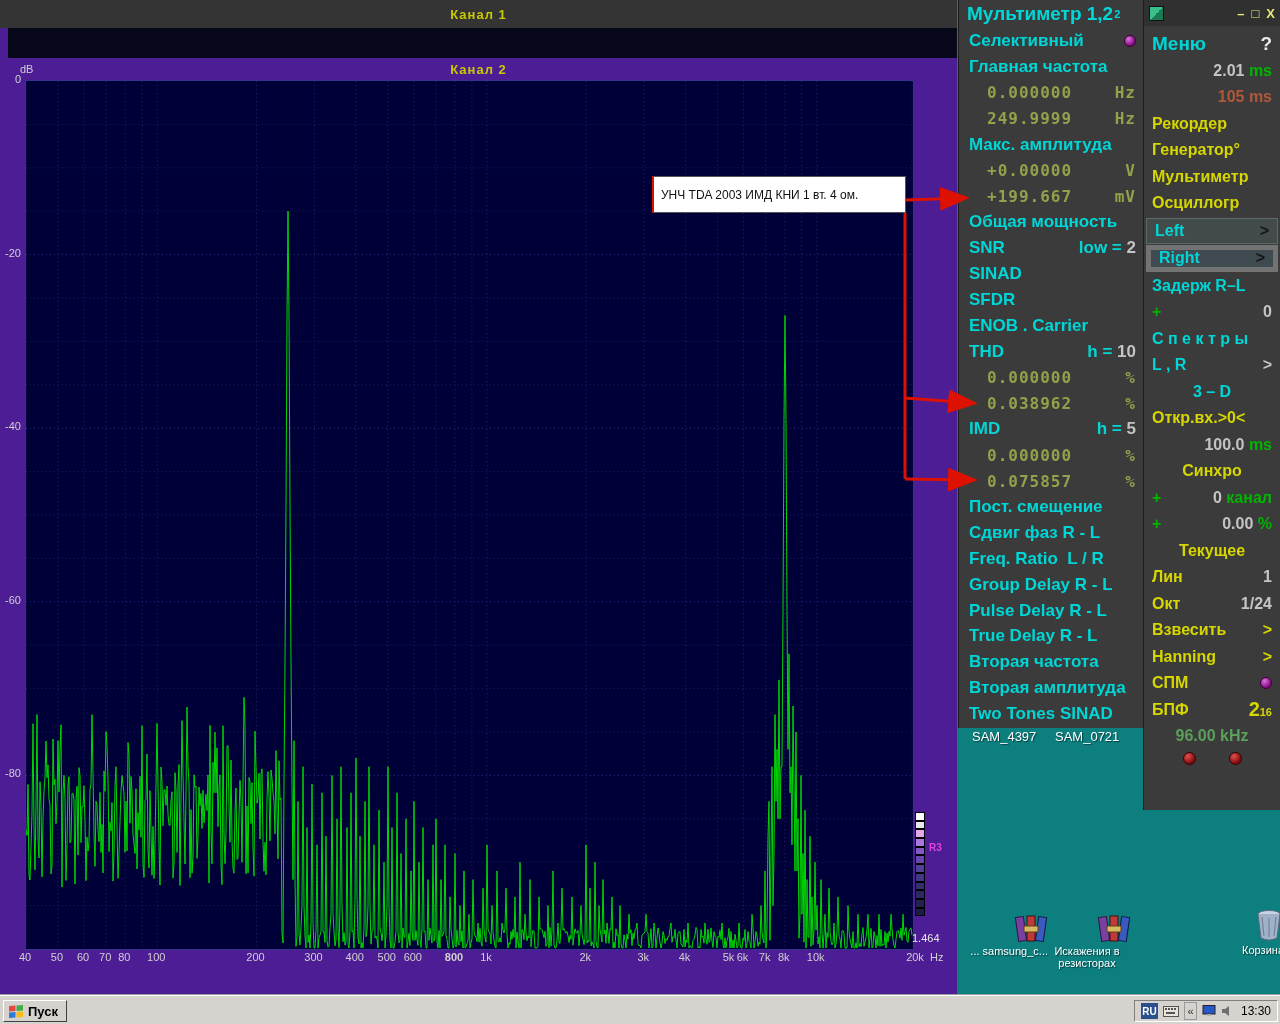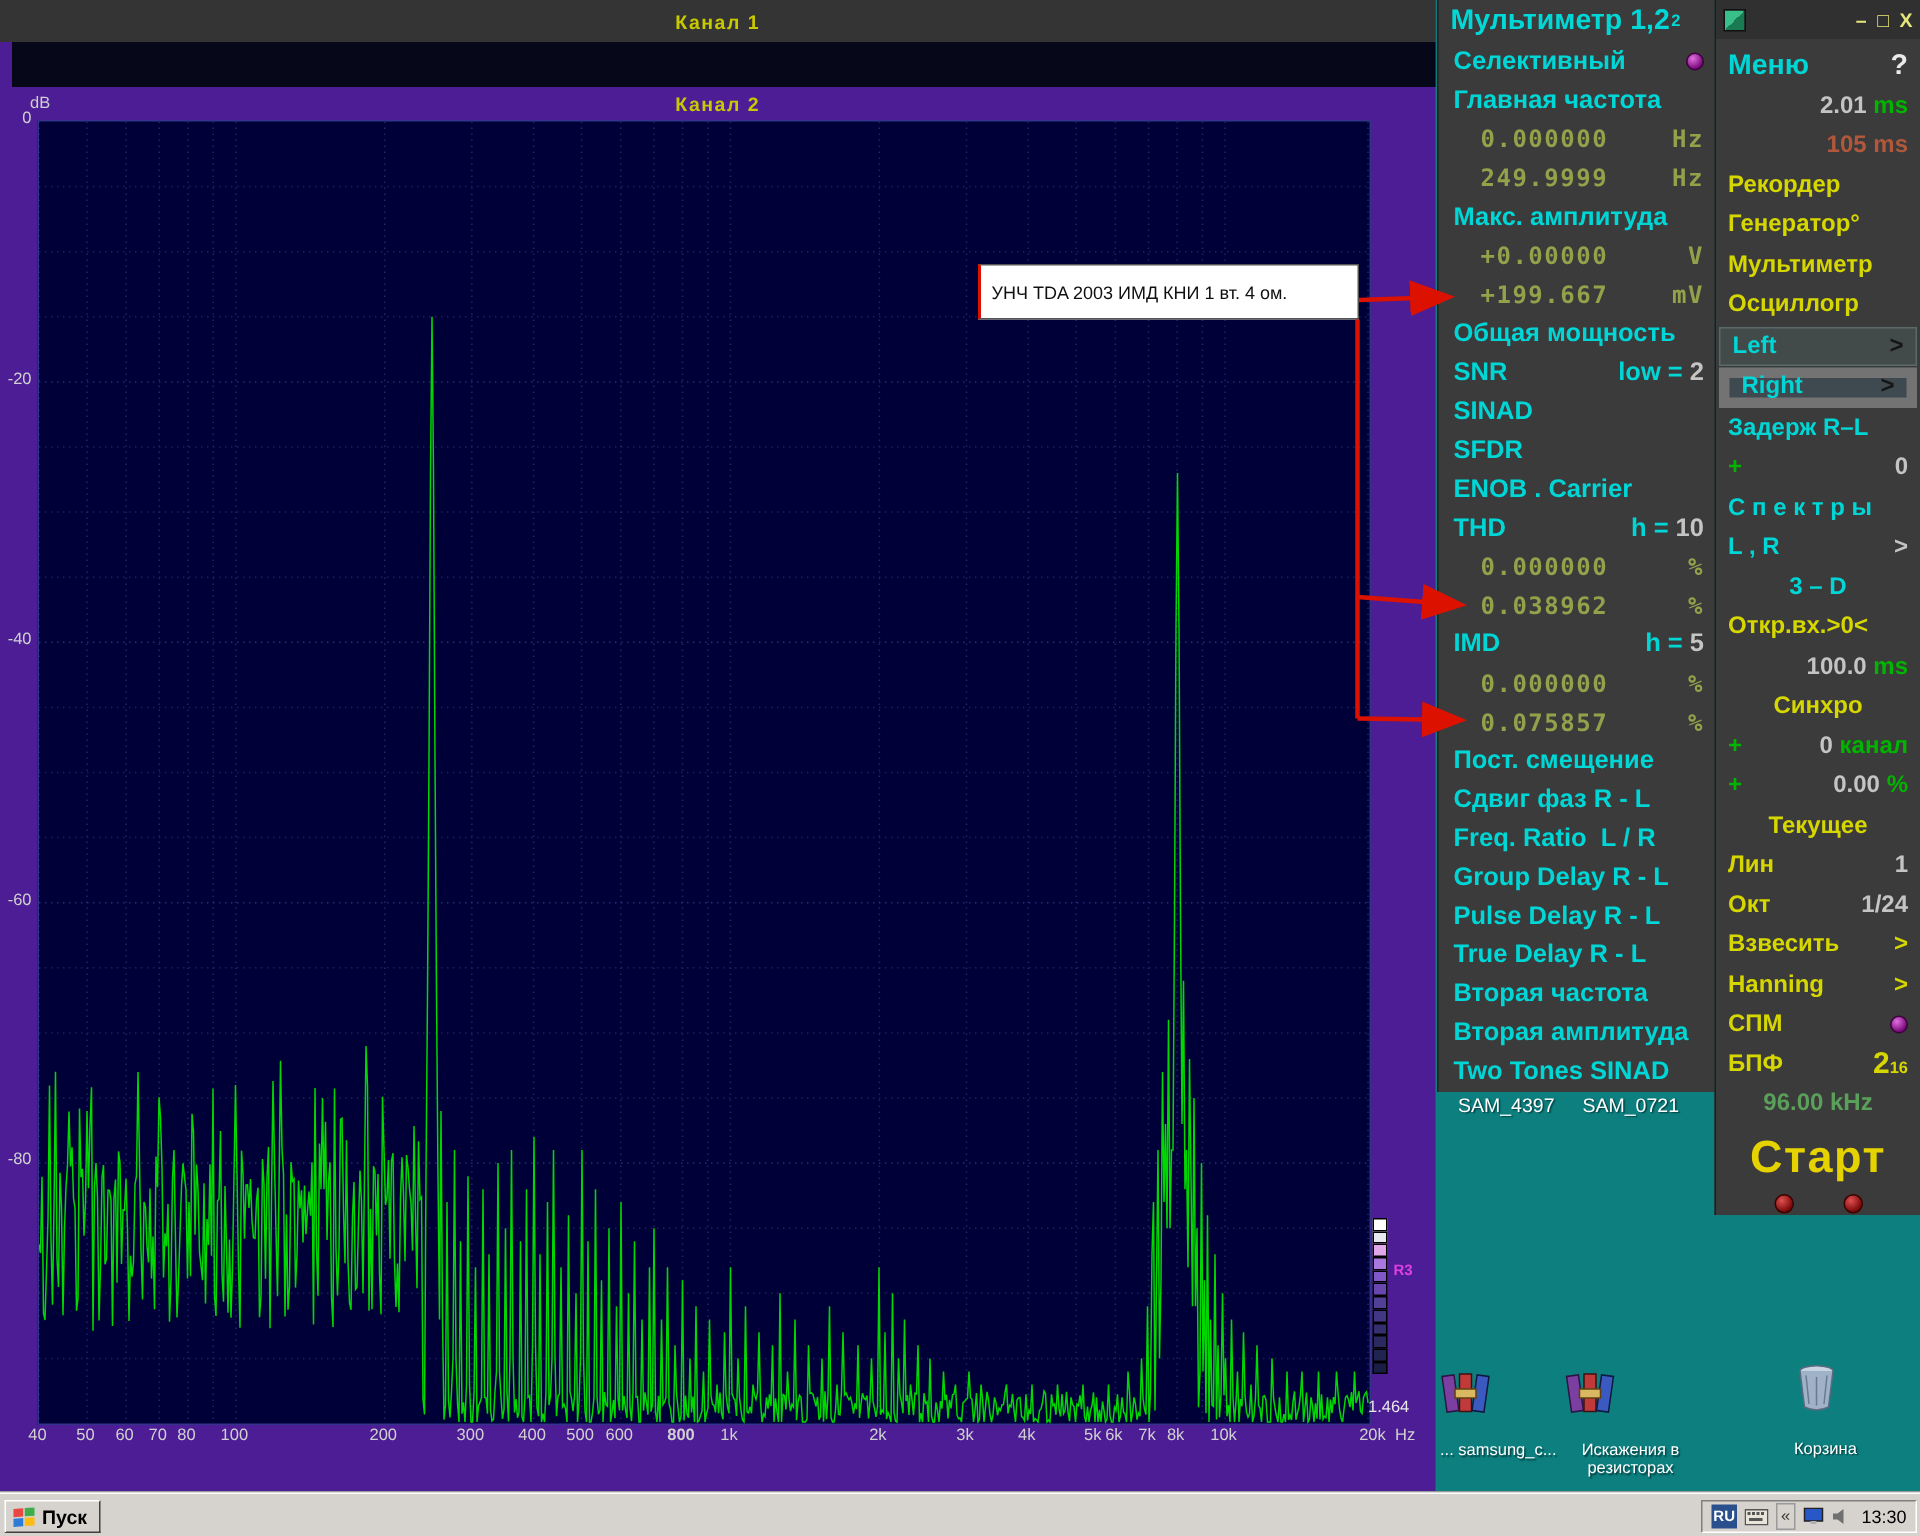--- a/index.html
+++ b/index.html
@@ -35,21 +35,21 @@
 #mm-rows .row.val{padding-left:28px}
 #menu{position:absolute;left:1143px;top:0;width:137px;height:810px;background:#3b3b3b;border-left:1px solid #1d1d1d}
 #menu-titlebar{height:26px;background:#303030;display:flex;align-items:center;padding:0 5px}
 #menu-appicon{width:15px;height:15px;background:linear-gradient(135deg,#39c08a 0 50%,#1a7a52 50% 100%);border:1px solid #111;display:inline-block}
 .winbtns{margin-left:auto;display:inline-flex;gap:7px}
 .winbtn{color:#e6e67a;font-size:13px;font-weight:bold}
 #menu-rows{padding-top:5px}
 #menu-rows .row{height:26.5px;padding:0 8px;font-size:16px}
 #menu-rows .row.center{justify-content:center}
 #menu-rows .row.btn{background:#434a4a;border:1px solid #5a6a6a;margin:1px 2px}
-#menu-rows .row.sel{border:7px solid #737373;background:#3e4a50}
+#menu-rows .row.sel{border:5px solid #737373;background:#3e4a50}
 #menu-rows .row.start{height:44px;justify-content:center}
 #menu-rows .row.ledrow{height:18px;justify-content:space-around;padding:0 22px}
 
 .c-cyan{color:#00d6d6}
 .c-yellow{color:#d6d600}
 .c-green{color:#00b400}
 .c-green2{color:#5aa05a}
 .c-gray{color:#c4c4c4}
 .c-white{color:#eaeaea}
 .c-dark{color:#151515}
@@ -59,21 +59,21 @@
 .c-fftbig{font-size:20px}
 .c-fftsup{font-size:11px;vertical-align:super}
 .c-start{font-size:30px;color:#e6d200;letter-spacing:1px}
 .led{display:inline-block;width:12px;height:12px;border-radius:50%;margin-left:6px;align-self:center}
 .led-purple{background:radial-gradient(circle at 35% 30%,#e070e0,#7c0a7c 70%);border:1px solid #3c003c}
 .led-red{background:radial-gradient(circle at 35% 30%,#e05050,#7c0a0a 70%);border:1px solid #3c0000;width:13px;height:13px;margin:0}
 
 .sam-label{position:absolute;color:#fff;font-size:13px;text-shadow:1px 1px 1px #043c3c}
 #sam1{left:972px;top:729px}
 #sam2{left:1055px;top:729px}
-.dicon{position:absolute;width:88px;display:flex;flex-direction:column;align-items:flex-start;gap:18px}
+.dicon{position:absolute;width:88px;display:flex;flex-direction:column;align-items:flex-end;gap:2px}
 #dicon1{left:960px;top:913px}
 #dicon2{left:1043px;top:913px}
 #dicon3{left:1196px;top:908px}
 .dlabel{color:#fff;font-size:11px;text-align:center;line-height:12px;text-shadow:1px 1px 1px #043c3c}
 
 #taskbar{position:absolute;left:0;top:995px;width:1280px;height:29px;background:#d6d3ce;border-top:1px solid #fff;box-shadow:0 -1px 0 #9a9a9a}
 #startbtn{position:absolute;left:3px;top:4px;height:22px;padding:0 8px 0 4px;display:flex;align-items:center;gap:4px;background:#d6d3ce;border-top:1px solid #fff;border-left:1px solid #fff;border-right:1px solid #404040;border-bottom:1px solid #404040;font-weight:bold;font-size:13px;color:#000}
 #tray{position:absolute;right:2px;top:4px;height:22px;display:flex;align-items:center;gap:5px;padding:0 6px;border-top:1px solid #808080;border-left:1px solid #808080;border-right:1px solid #fff;border-bottom:1px solid #fff}
 #lang{width:17px;height:16px;background:#29508c;color:#fff;font-size:10px;font-weight:bold;display:flex;align-items:center;justify-content:center}
 #trayExpand{width:13px;height:18px;background:#d6d3ce;border:1px solid #9a9a9a;display:flex;align-items:center;justify-content:center;font-size:11px;color:#333}
@@ -424,24 +424,20 @@
           <span class="rr"><span class="led led-purple"></span></span>
         </div>
         <div class="row">
           <span class="rl"><span class="c-yellow">БПФ</span></span>
           <span class="rr"><span class="c-yellow c-fftbig">2</span><span class="c-yellow c-fftsup">16</span></span>
         </div>
         <div class="row center">
           <span class="rl"><span class="c-green2">96.00 </span><span class="c-green2">kHz</span></span>
           <span class="rr"></span>
         </div>
-        <div class="row start">
-          <span class="rl"><span class="c-start">Старт</span></span>
-          <span class="rr"></span>
-        </div>
         <div class="row ledrow">
           <span class="led led-red"></span>
           <span class="led led-red"></span>
         </div>
       </div>
   </div>
 
   <svg id="arrows" width="1280" height="1024">
     <defs>
       <marker id="ah" markerWidth="10" markerHeight="8" refX="8" refY="4" orient="auto">

